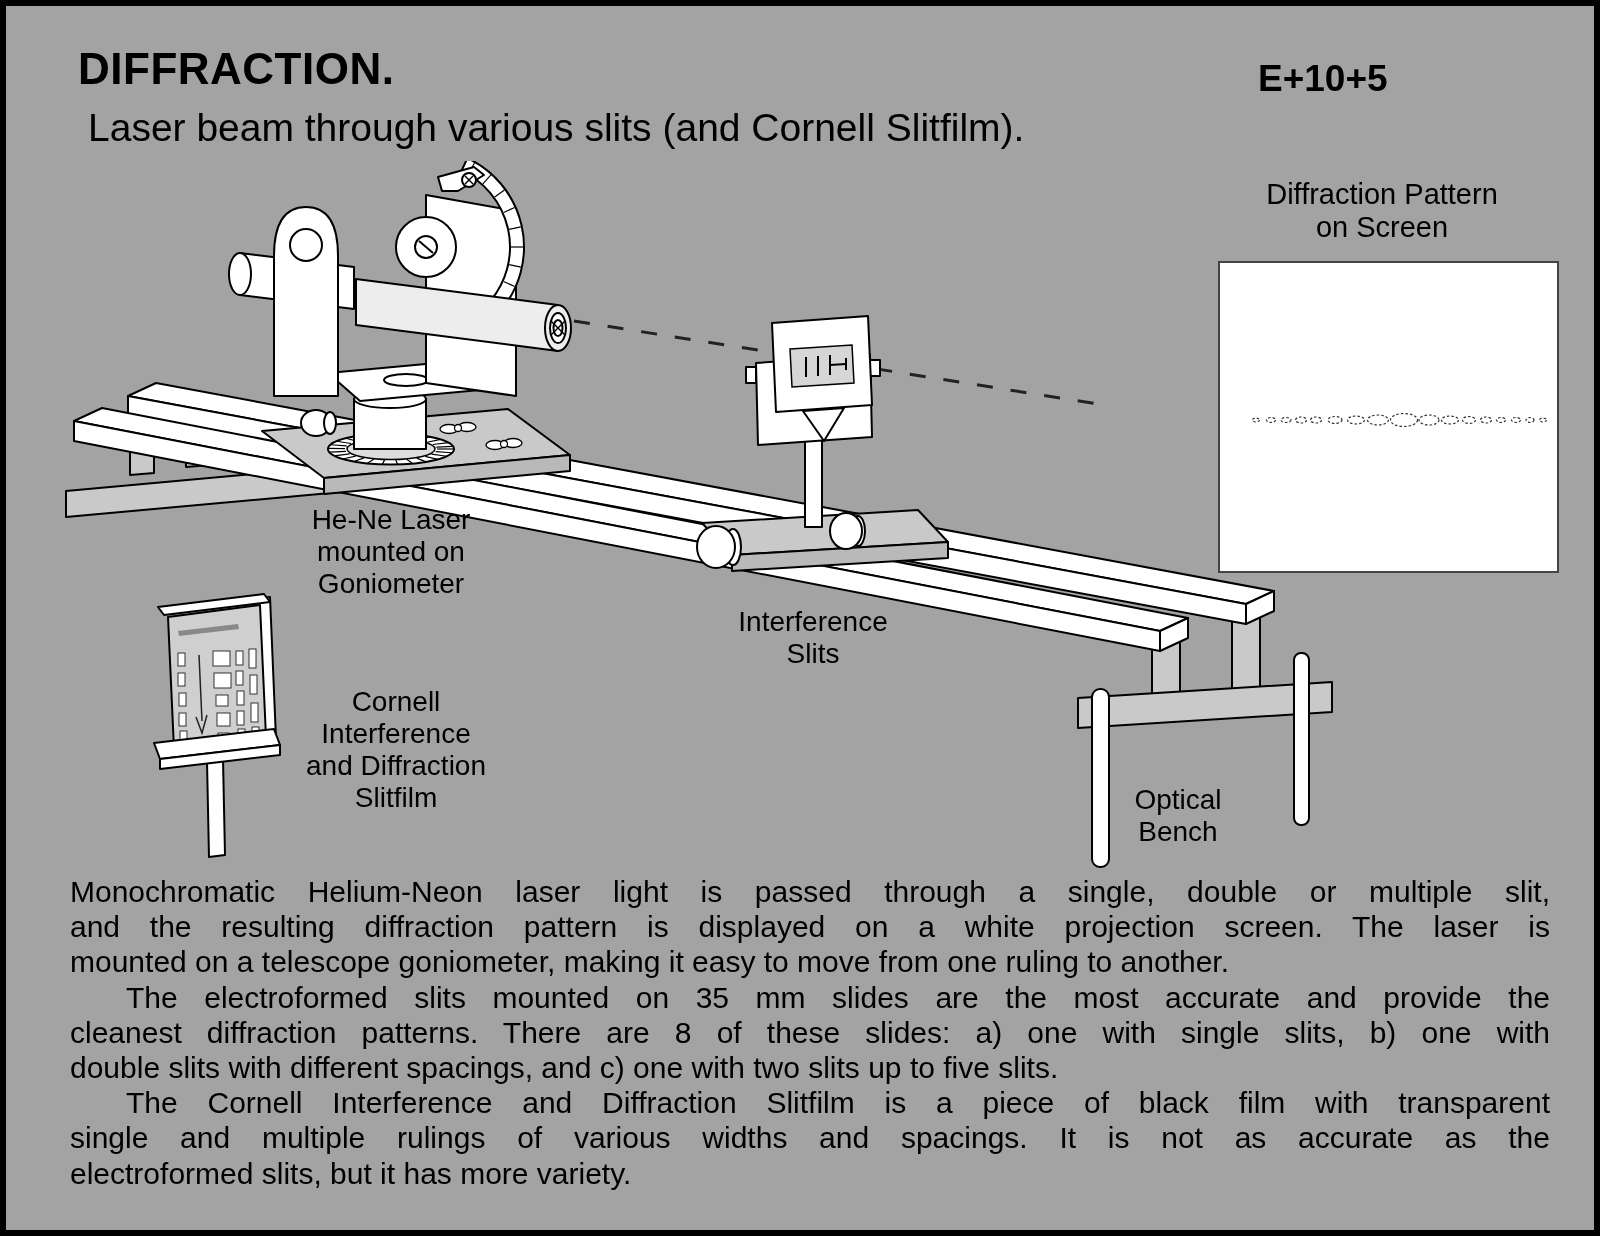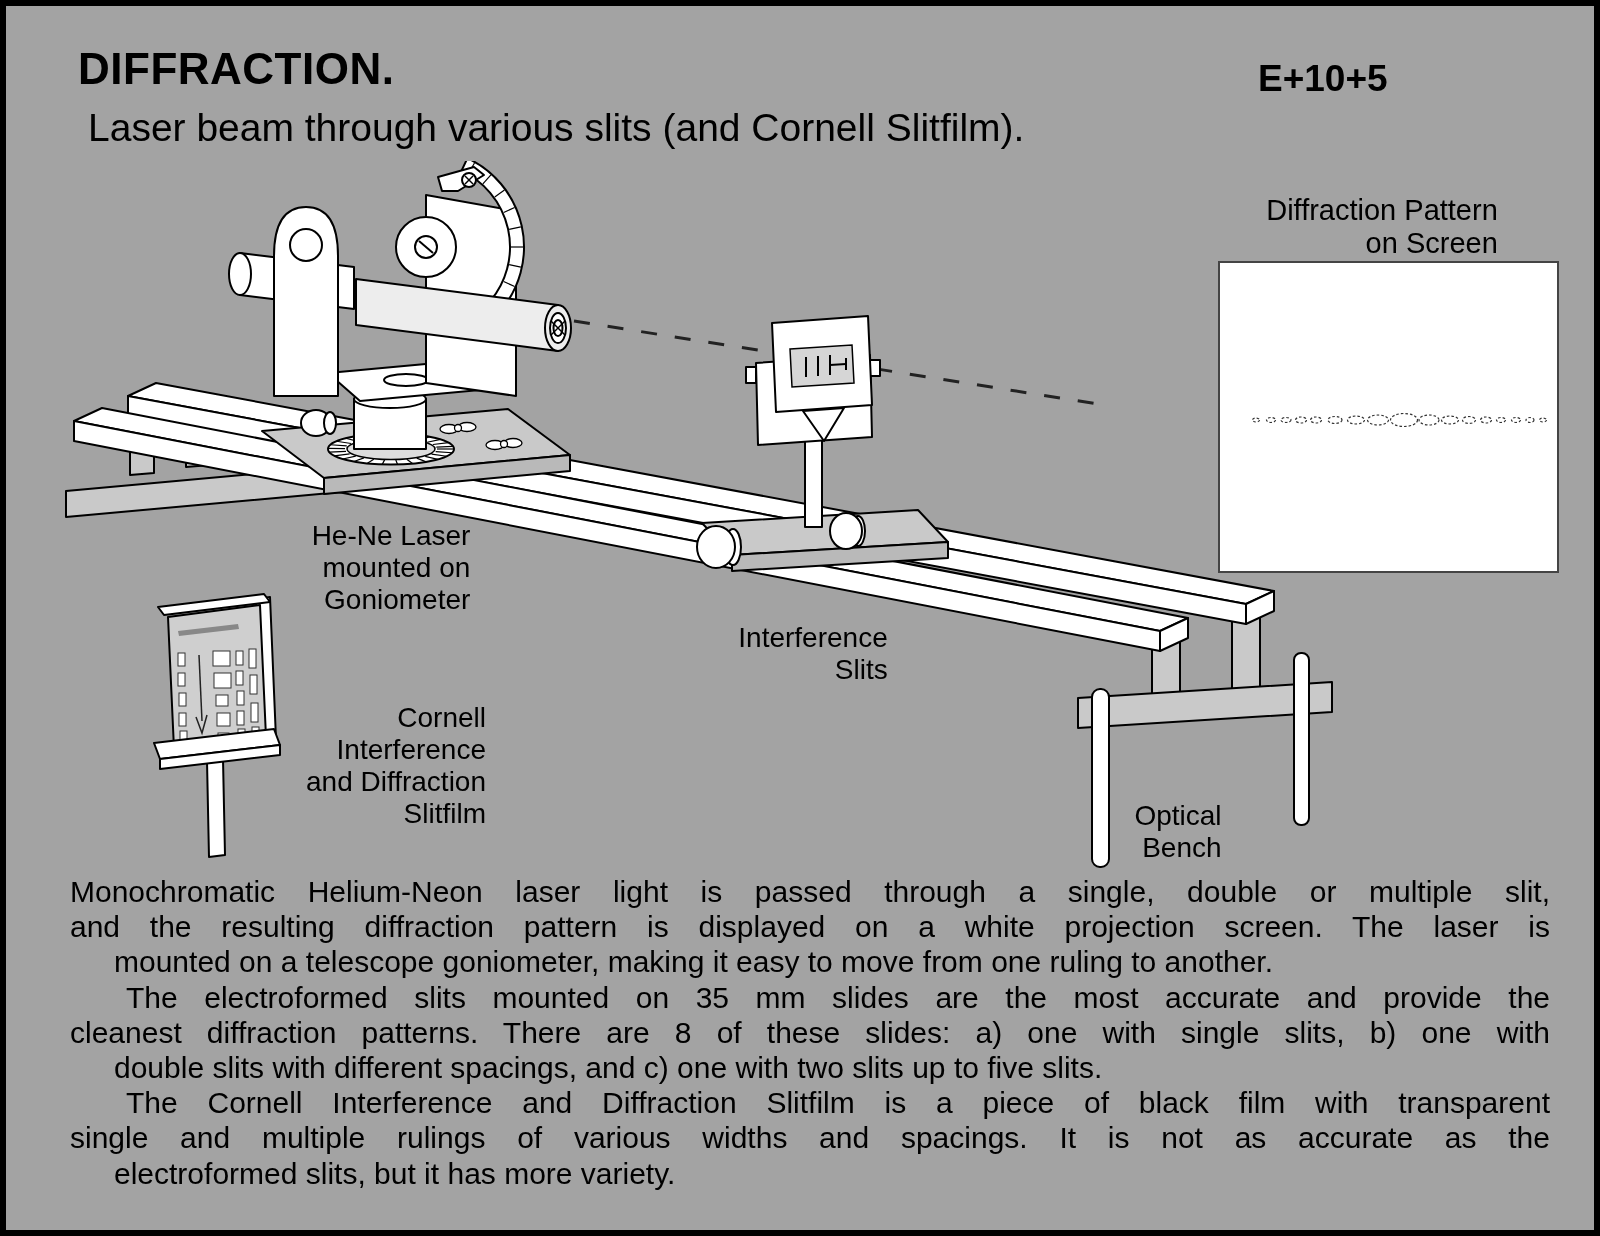--- a/index.html
+++ b/index.html
@@ -12,27 +12,27 @@
     font-family:"Liberation Sans", sans-serif;
     color:#000;
     overflow:hidden;
   }
   .page-title{position:absolute;left:72px;top:38px;font-size:44px;font-weight:bold;letter-spacing:.5px;}
   .page-code{position:absolute;left:1252px;top:36px;font-size:37px;font-weight:bold;margin-top:16px;}
   .page-subtitle{position:absolute;left:68px;top:100px;font-size:39px;margin-left:14px;}
   .diagram-svg{position:absolute;left:0;top:155px;width:1600px;height:710px;}
   .diagram-label{
     position:absolute;transform:translateX(-50%);
-    text-align:right;font-size:28px;line-height:32px;white-space:nowrap;margin-top:16px;
+    text-align:center;font-size:28px;line-height:32px;white-space:nowrap;
   }
   .screen-caption{font-size:29px;line-height:33px;}
   .body-text{position:absolute;left:64px;top:868px;width:1480px;}
   .bl{font-size:30px;line-height:35.2px;}
   .jl{text-align:justify;text-align-last:justify;}
-  .ll{text-align:left;margin-left:44px;}
+  .ll{text-align:left;}
   .ind{text-indent:56px;}
   .spot{fill:#fff;stroke:#333;stroke-width:1.2;stroke-dasharray:2.5 2;}
   .ln{stroke:#000;stroke-width:2;fill:#fff;stroke-linejoin:round;}
   .gray{fill:#c9c9c9;}
   .dgray{fill:#b9b9b9;}
   .card{fill:#cfcfcf;}
   .tube{fill:#ededed;}
   .thin{stroke:#000;stroke-width:1.3;fill:#fff;}
 </style>
 </head>

